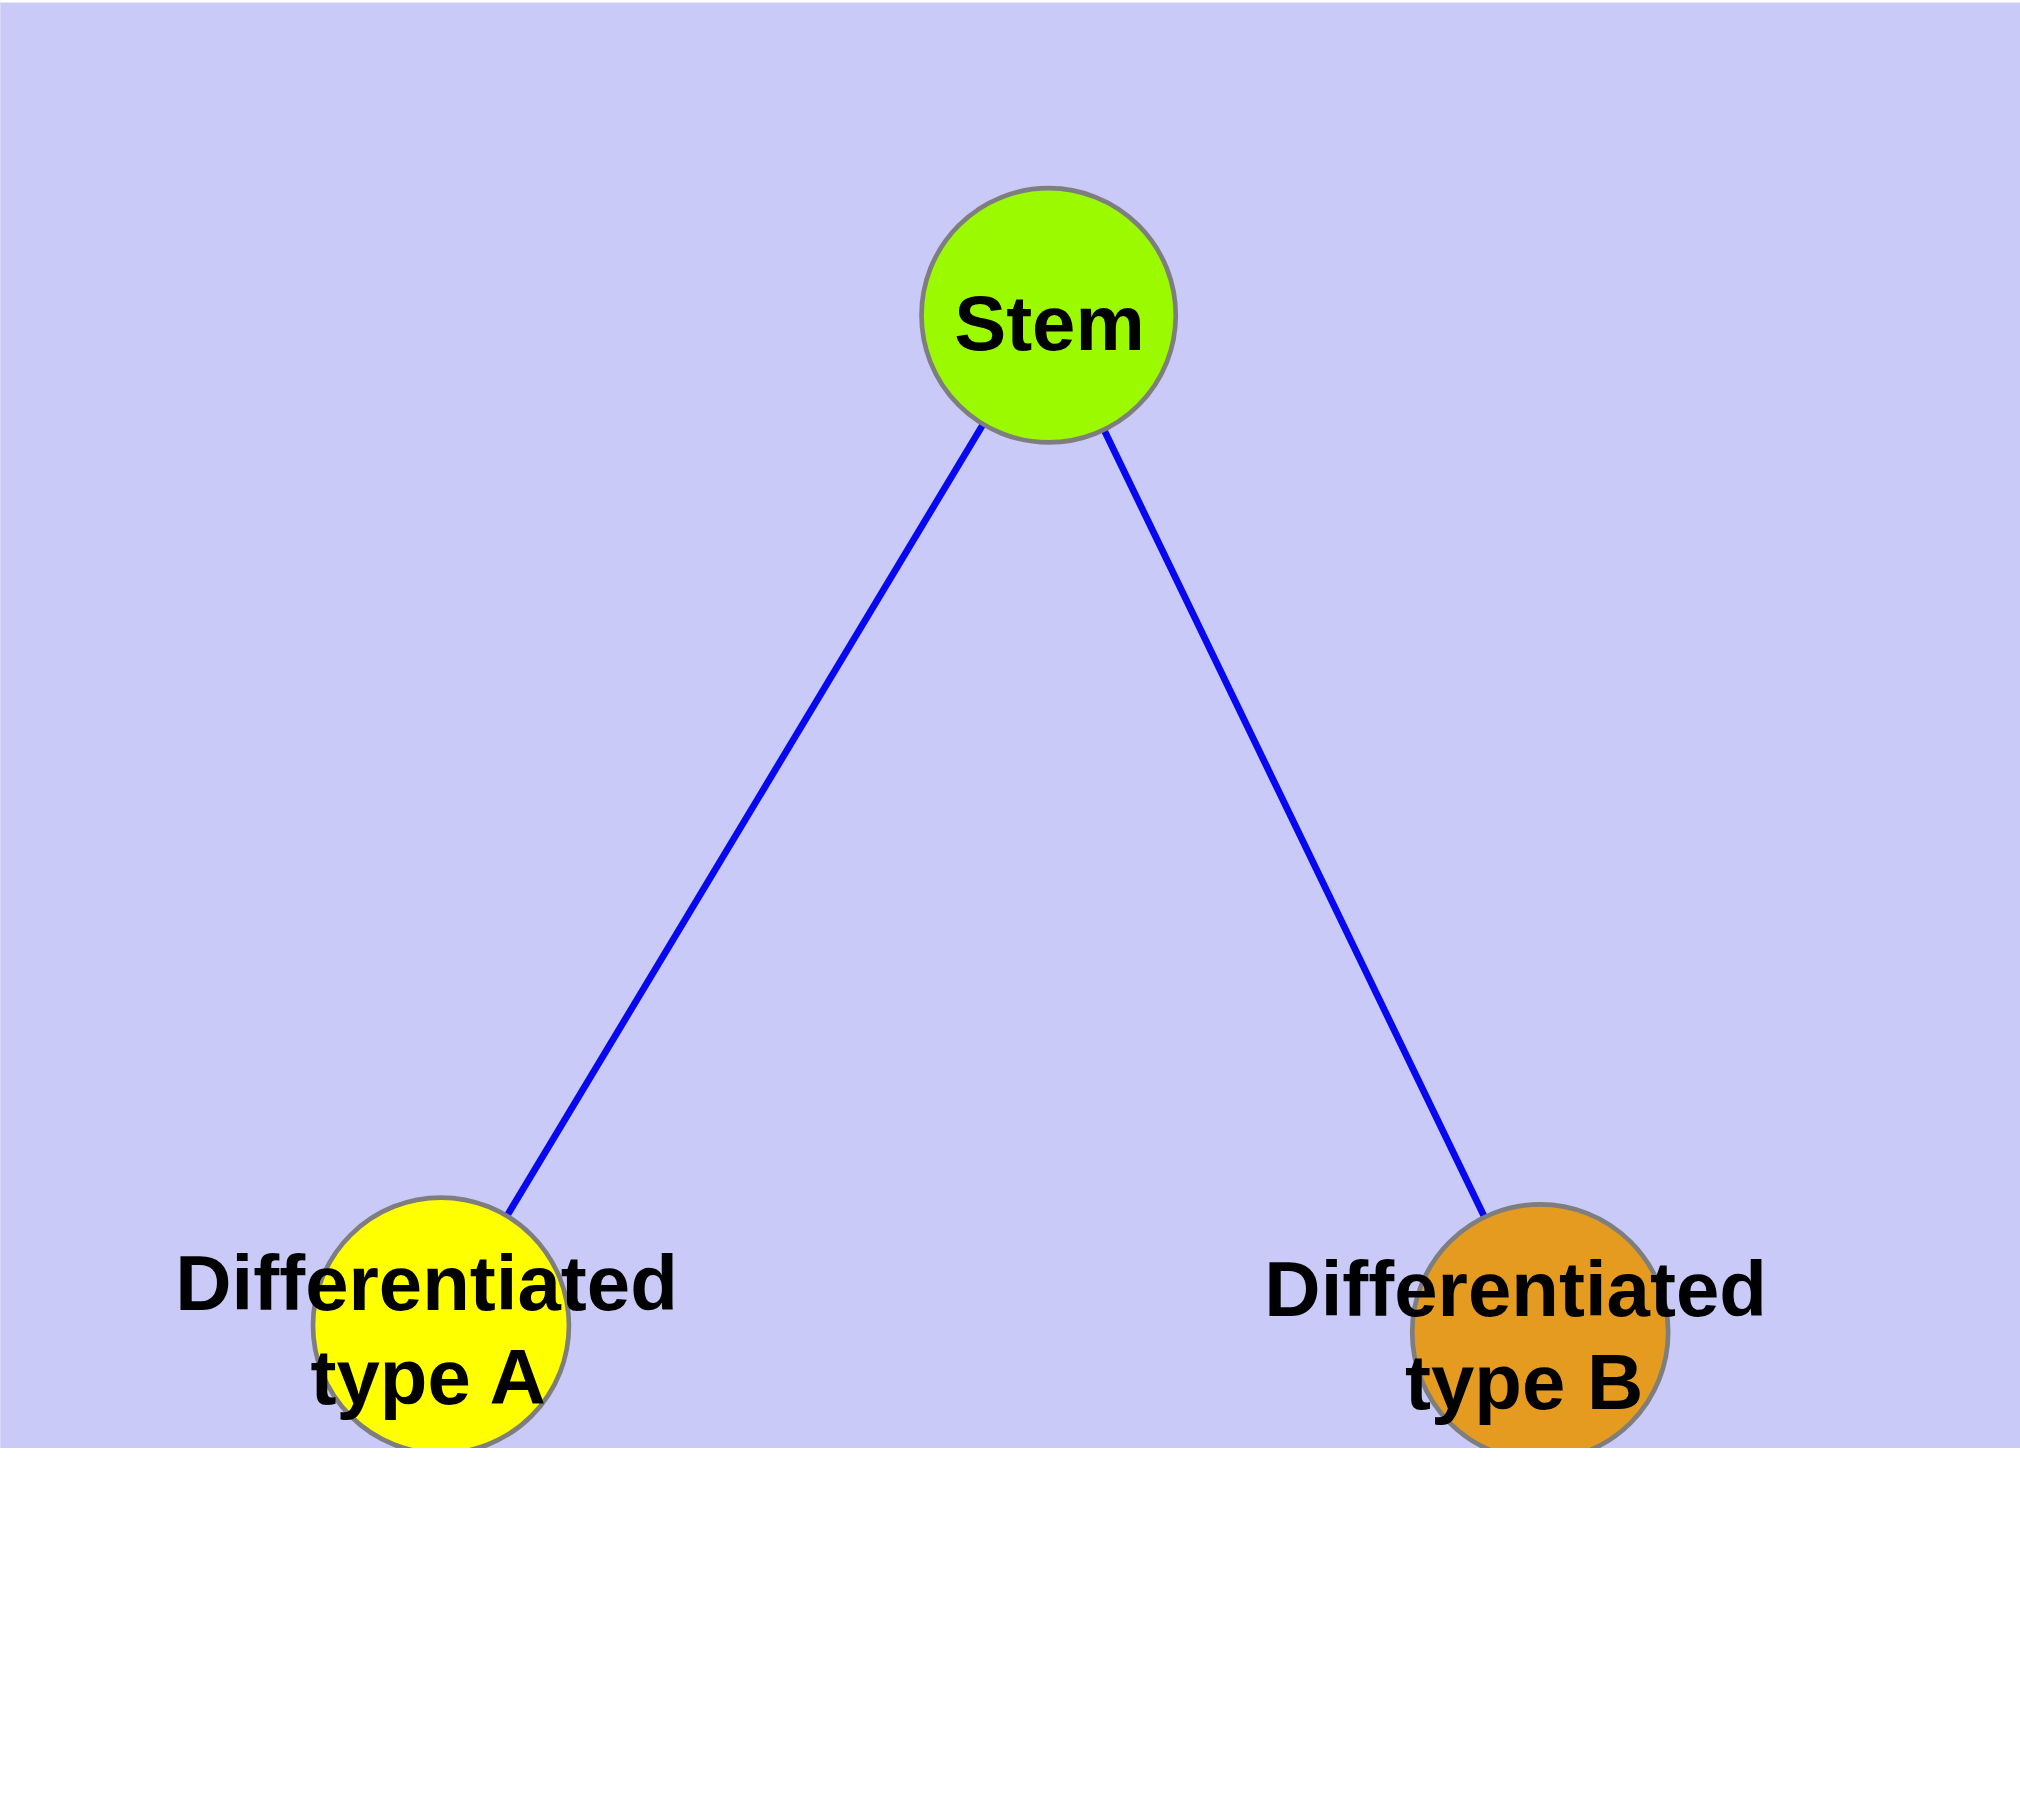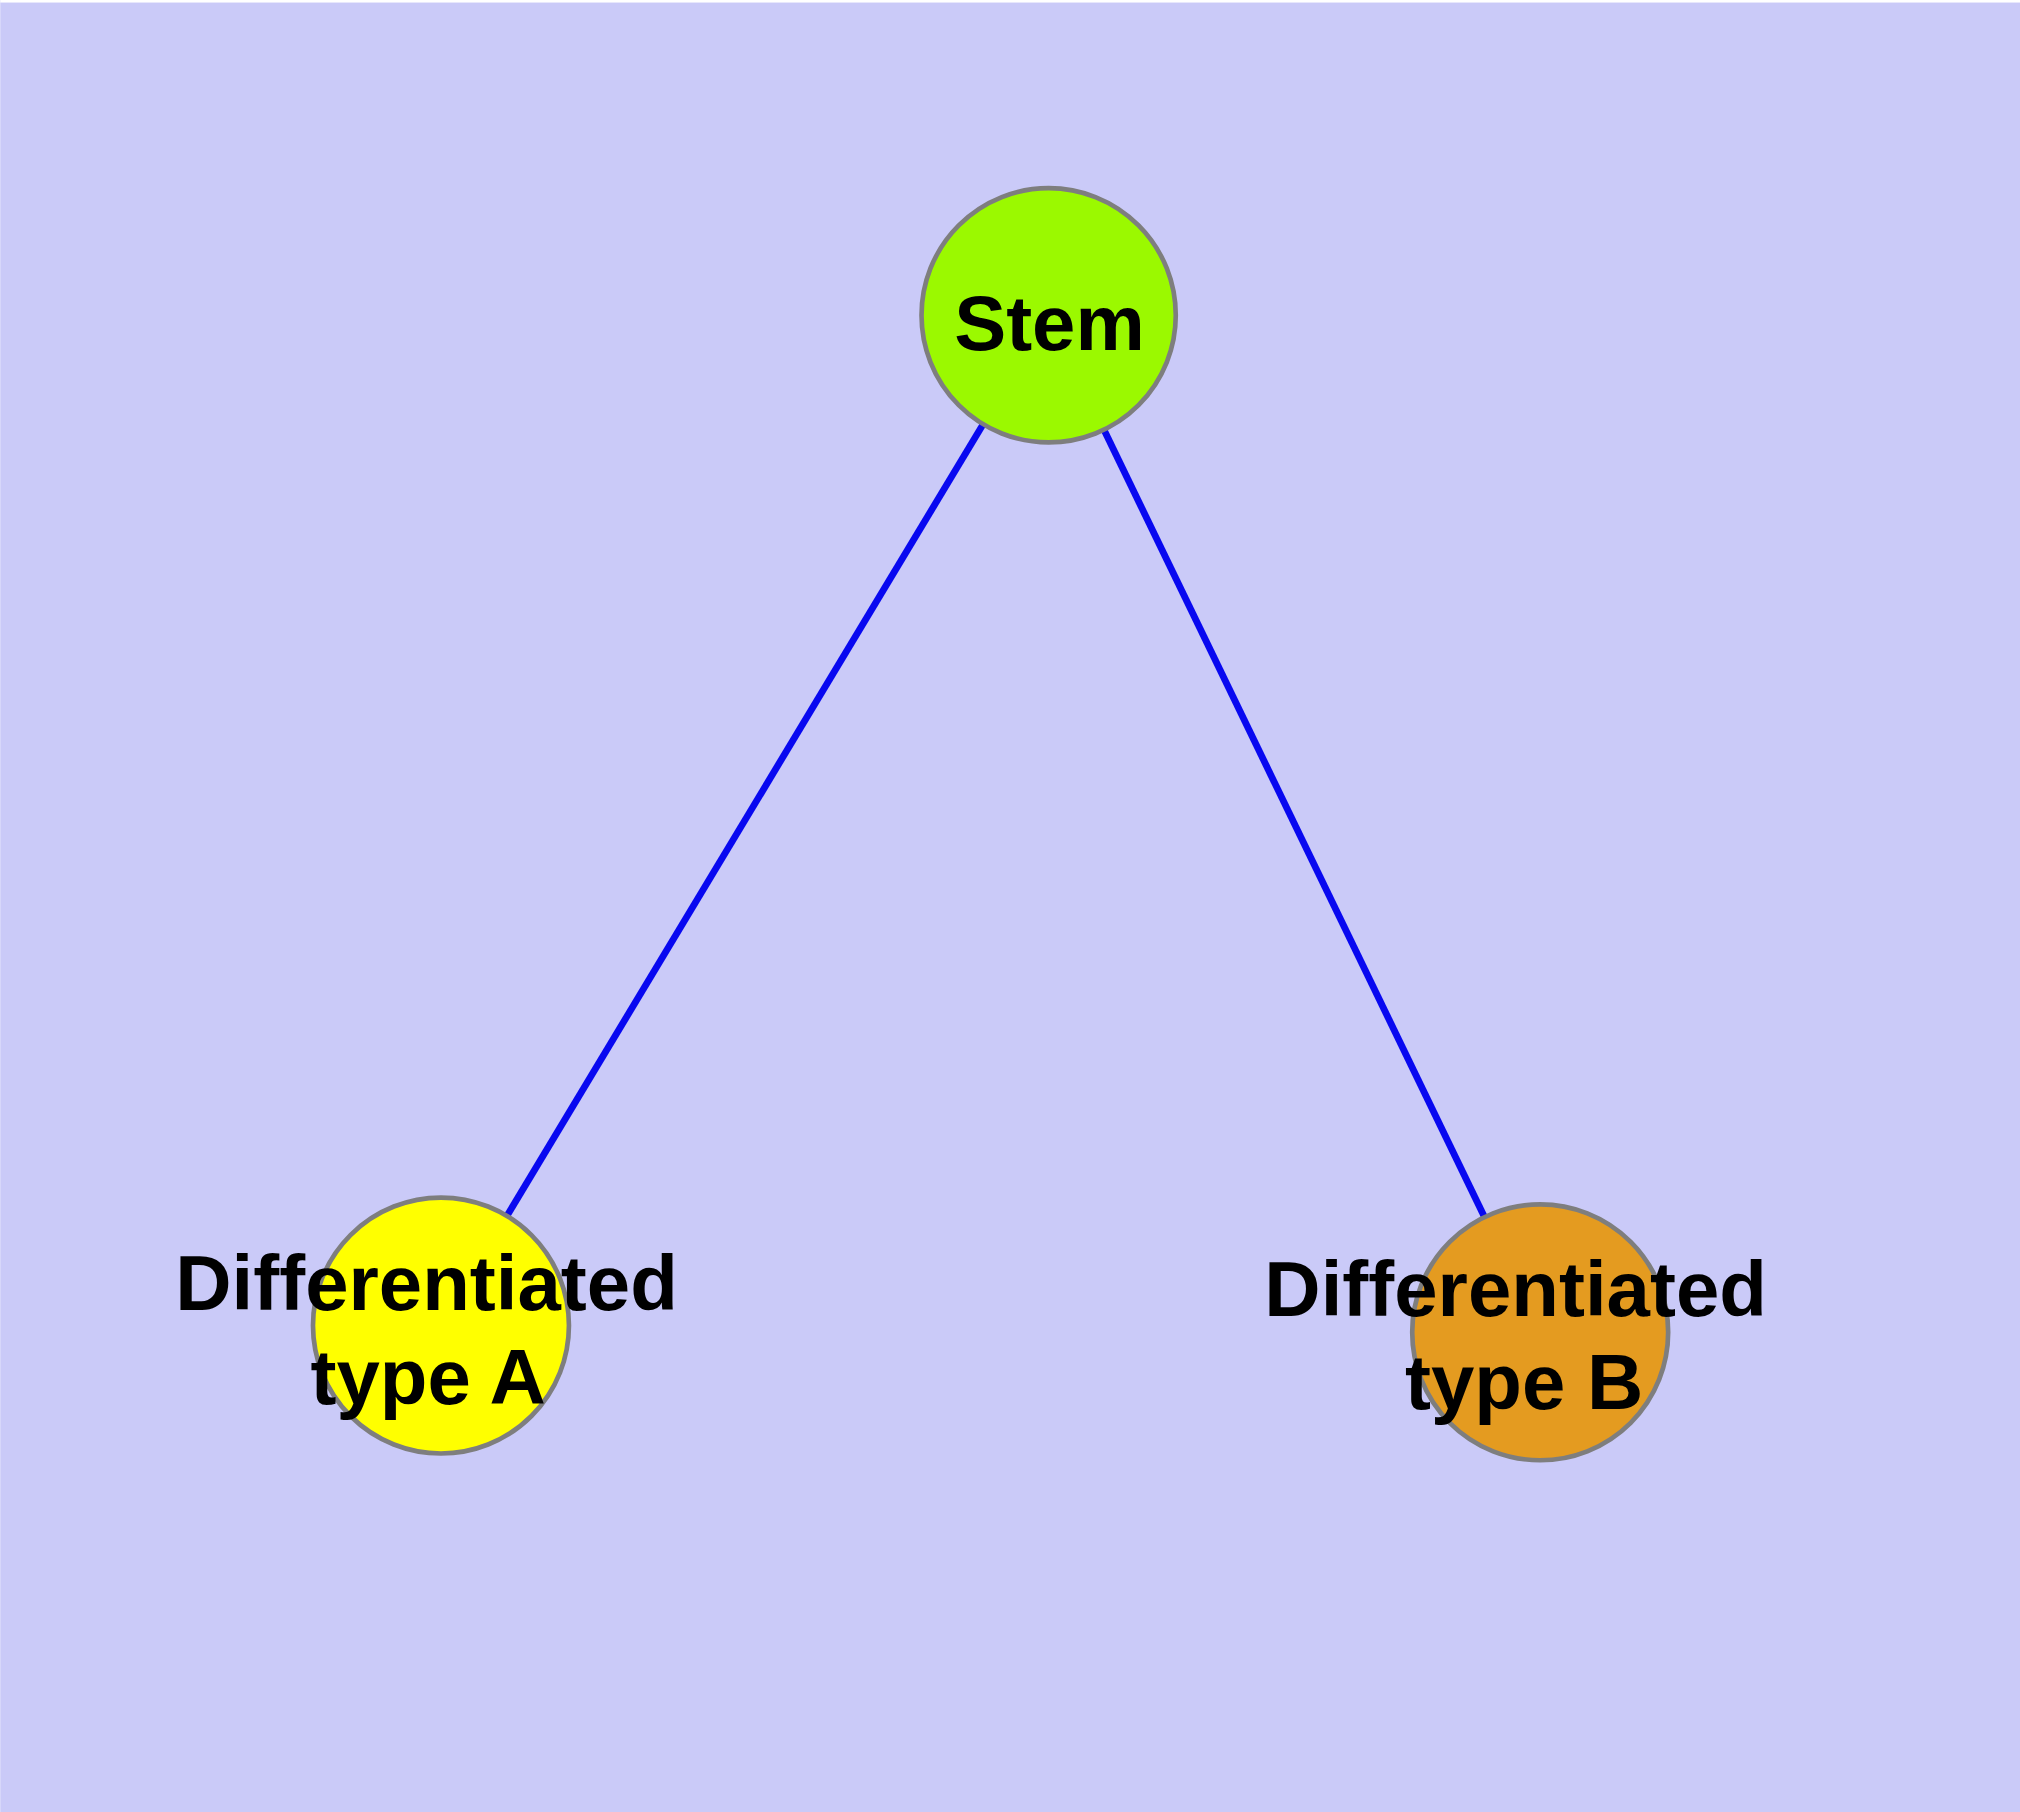--- a/index.html
+++ b/index.html
@@ -2,21 +2,21 @@
 <html style="font-size:13.6px"><head>
 <meta charset="utf-8">
 <style>
   html, body {
     margin: 0;
     padding: 0;
     background: #ffffff;
   }
   .figure-wrap {
     width: 2021px;
-    height: 1812px;
+    height: 1448px;
     position: relative;
   }
   svg {
     display: block;
   }
   .node-label {
     font-family: "Liberation Sans", "DejaVu Sans", sans-serif;
     font-weight: 700;
     font-size: 92px;
     text-anchor: middle;

